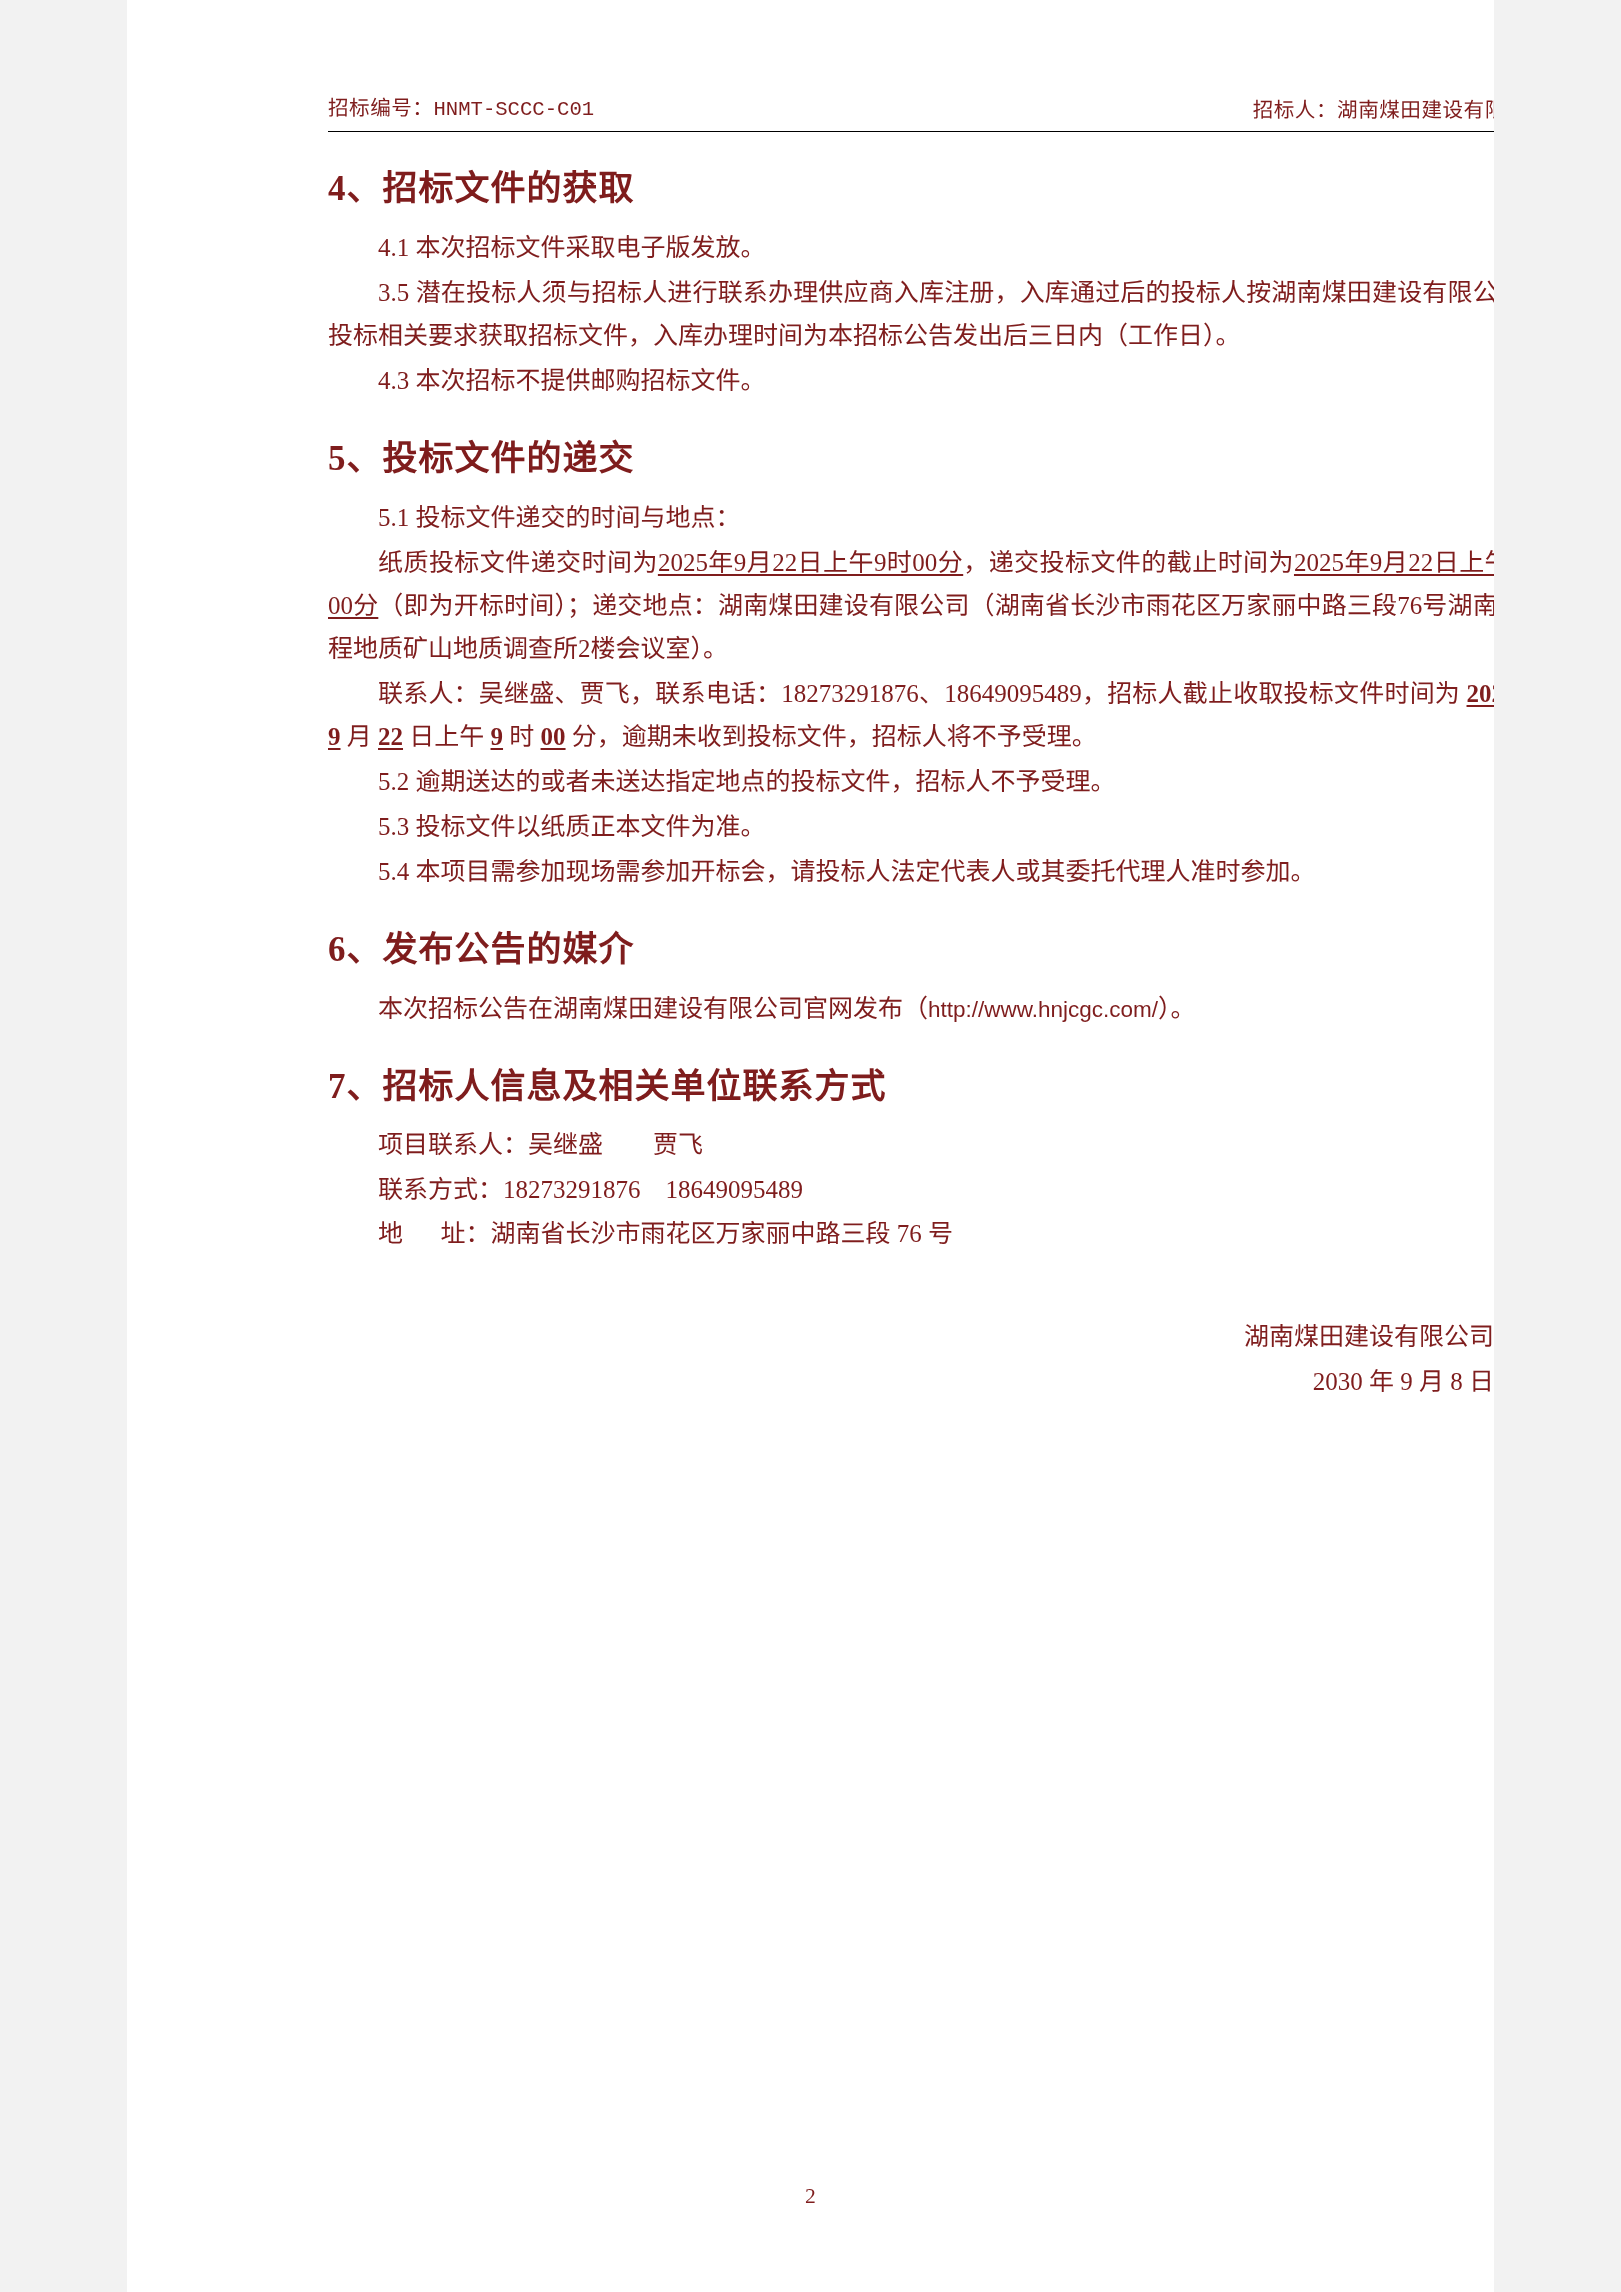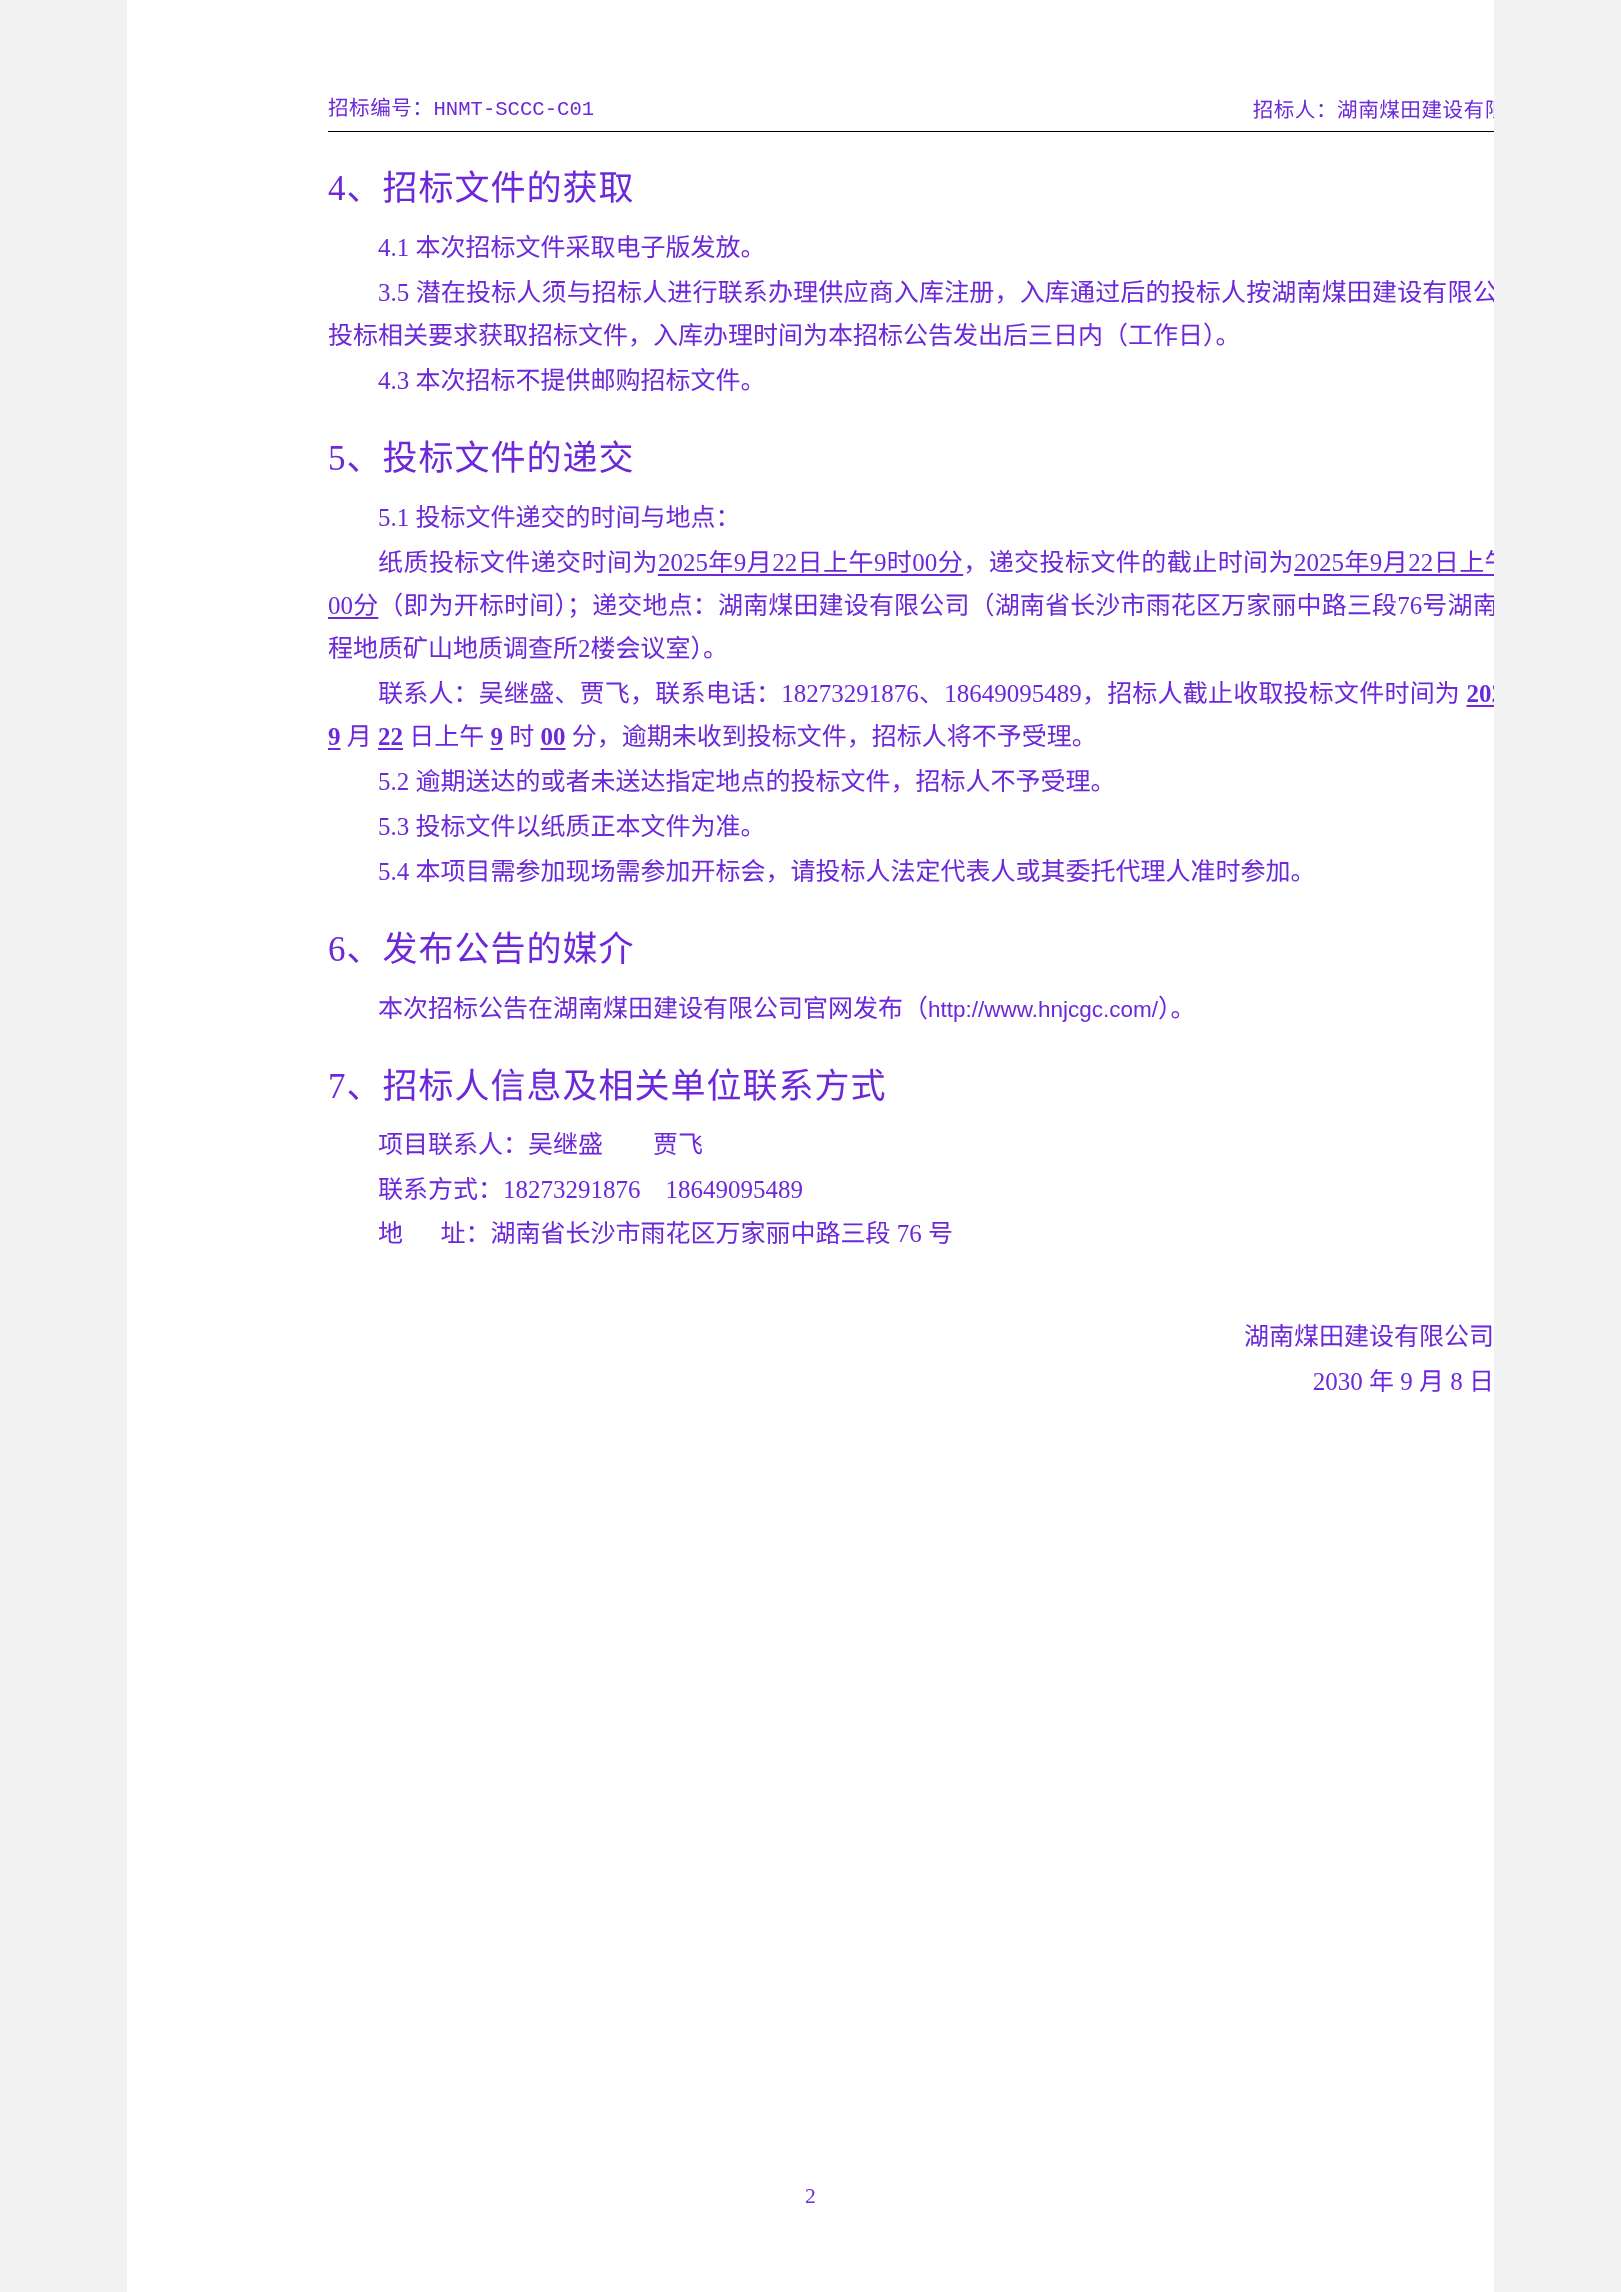--- a/index.html
+++ b/index.html
@@ -8,21 +8,21 @@
     background: #f2f2f2;
   }
   .page {
     width: 1367px;
     height: 2293px;
     background: #ffffff;
     margin: 0 auto;
     position: relative;
     box-sizing: border-box;
     font-family: "Liberation Serif", "DejaVu Serif", serif;
-    color: #6d28d9;
+    color: #7f1d1d;
     overflow: hidden;
   }
   .content {
     position: absolute;
     left: 201px;
     top: 94px;
     width: 1220px;
   }
 
   
@@ -43,21 +43,21 @@
     white-space: nowrap;
     letter-spacing: 0.5px;
   }
   .mono {
     font-family: "Liberation Mono", "DejaVu Sans Mono", monospace;
     letter-spacing: 0;
   }
 
   h2.section {
     font-size: 35px;
-    font-weight: normal;
+    font-weight: bold;
     margin: 33px 0 13.7px 0;
     letter-spacing: 1px;
     line-height: 1.35;
   }
 
   p.para {
     font-size: 25px;
     line-height: 1.72;
     margin: 0 0 2px 0;
     text-indent: 2em;

